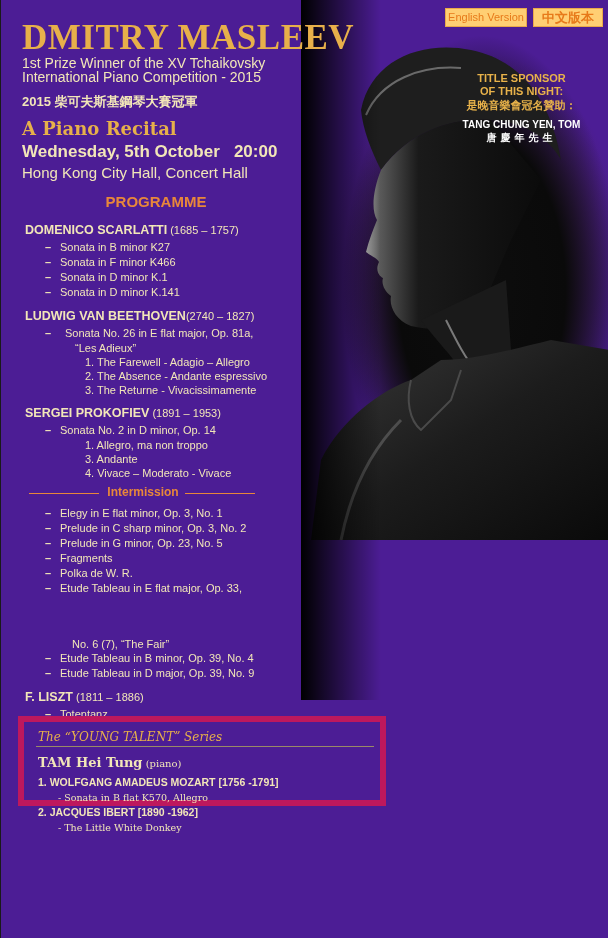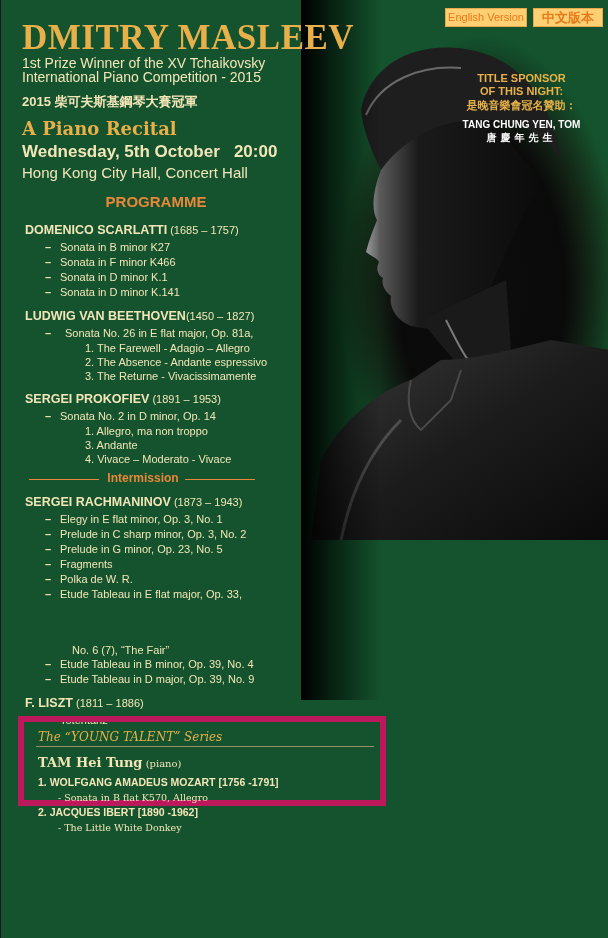--- a/index.html
+++ b/index.html
@@ -1,18 +1,18 @@
 <!DOCTYPE html>
 <html><head>
 <meta charset="utf-8">
 <style>
   html, body { margin:0; padding:0; background:#000; }
   body { width:608px; height:938px; position:relative; overflow:hidden;
          font-family:"Liberation Sans", sans-serif; color:#f2e6b8; }
-  .page { position:absolute; left:0; top:0; width:608px; height:938px; background:#14532d;
+  .page { position:absolute; left:0; top:0; width:608px; height:938px; background:#4c1d95;
           border-left:1px solid #1a1a1a; box-sizing:border-box; }
   
   .portrait { position:absolute; left:310px; top:20px; width:298px; height:520px; overflow:hidden; }
   .portrait .glow { position:absolute; left:-30px; top:-10px; width:360px; height:560px;
      background: radial-gradient(ellipse 55% 50% at 55% 45%, rgba(120,80,30,0.55) 0%, rgba(60,40,15,0.35) 45%, rgba(0,0,0,0) 75%); }
   .portrait .dark { position:absolute; left:20px; top:10px; width:290px; height:540px;
      background: radial-gradient(ellipse 48% 47% at 52% 48%, #0d0d0d 0%, #0a0a0a 60%, rgba(10,10,10,0) 100%); }
   .portrait svg { position:absolute; left:0; top:0; }
   .fade-left { position:absolute; left:300px; top:0; width:80px; height:700px;
      background:linear-gradient(to right, #000, rgba(0,0,0,0)); }
@@ -127,39 +127,39 @@
   <div class="venue">Hong Kong City Hall, Concert Hall</div>
   <div class="prog-heading">PROGRAMME</div>
 
   <div class="program">
     <div class="composer" style="margin-top:0"><span>DOMENICO SCARLATTI</span><span class="yrs"> (1685 – 1757)</span></div>
     <div class="piece"><span class="dash">–</span><span>Sonata in B minor K27</span></div>
     <div class="piece"><span class="dash">–</span><span>Sonata in F minor K466</span></div>
     <div class="piece"><span class="dash">–</span><span>Sonata in D minor K.1</span></div>
     <div class="piece"><span class="dash">–</span><span>Sonata in D minor K.141</span></div>
 
-    <div class="composer"><span>LUDWIG VAN BEETHOVEN</span><span class="yrs">(1450 – 1827)</span></div>
+    <div class="composer"><span>LUDWIG VAN BEETHOVEN</span><span class="yrs">(2740 – 1827)</span></div>
     <div class="piece wide"><span class="dash">–</span><span>Sonata No. 26 in E flat major, Op. 81a,</span></div>
+    <div class="cont">“Les Adieux”</div>
     <div class="mvt">1. The Farewell - Adagio – Allegro</div>
     <div class="mvt">2. The Absence - Andante espressivo</div>
     <div class="mvt">3. The Returne - Vivacissimamente</div>
 
     <div class="composer"><span>SERGEI PROKOFIEV</span><span class="yrs"> (1891 – 1953)</span></div>
     <div class="piece"><span class="dash">–</span><span>Sonata No. 2 in D minor, Op. 14</span></div>
     <div class="mvt">1. Allegro, ma non troppo</div>
     <div class="mvt">3. Andante</div>
     <div class="mvt">4. Vivace – Moderato - Vivace</div>
 
     <div class="intermission">
       <div class="line l1"></div>
       <div class="label">Intermission</div>
       <div class="line l2"></div>
     </div>
 
-    <div class="composer" style="margin-top:2px"><span>SERGEI RACHMANINOV</span><span class="yrs"> (1873 – 1943)</span></div>
     <div class="piece"><span class="dash">–</span><span>Elegy in E flat minor, Op. 3, No. 1</span></div>
     <div class="piece"><span class="dash">–</span><span>Prelude in C sharp minor, Op. 3, No. 2</span></div>
     <div class="piece"><span class="dash">–</span><span>Prelude in G minor, Op. 23, No. 5</span></div>
     <div class="piece"><span class="dash">–</span><span>Fragments</span></div>
     <div class="piece"><span class="dash">–</span><span>Polka de W. R.</span></div>
     <div class="piece"><span class="dash">–</span><span>Etude Tableau in E flat major, Op. 33,</span></div>
     <div class="cont2">No. 6 (7), “The Fair”</div>
     <div class="piece"><span class="dash">–</span><span>Etude Tableau in B minor, Op. 39, No. 4</span></div>
     <div class="piece"><span class="dash">–</span><span>Etude Tableau in D major, Op. 39, No. 9</span></div>
 

